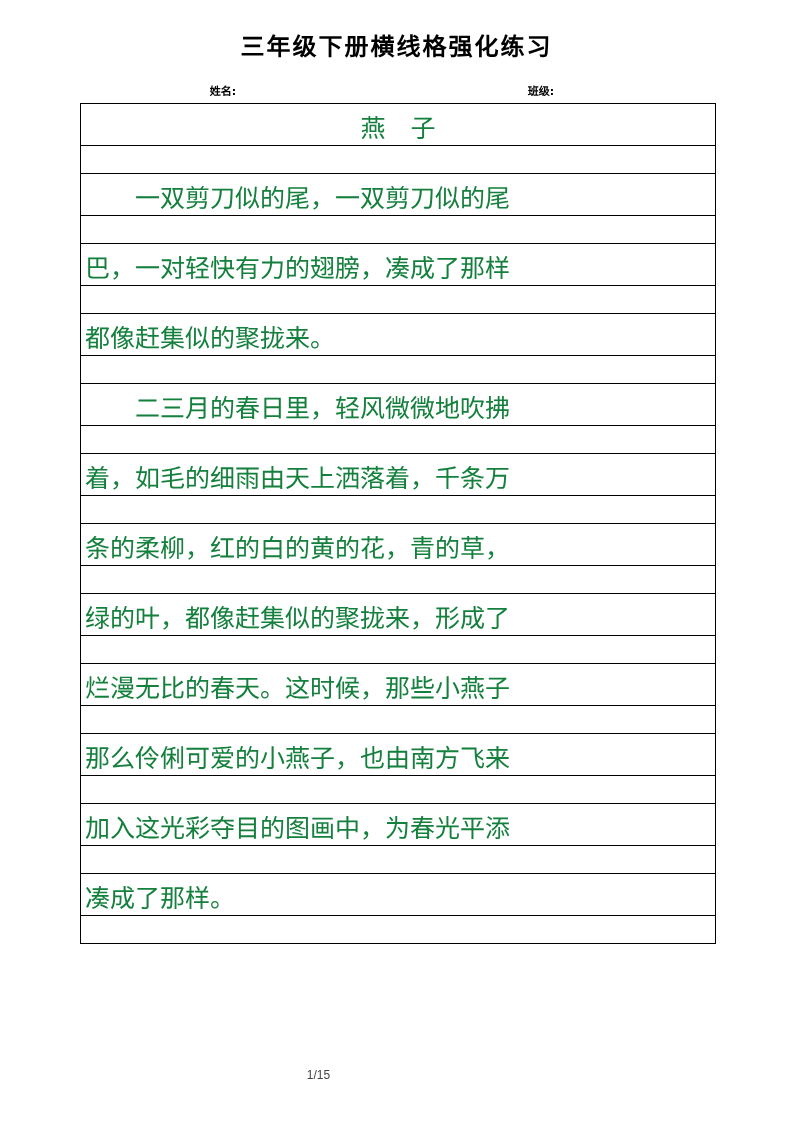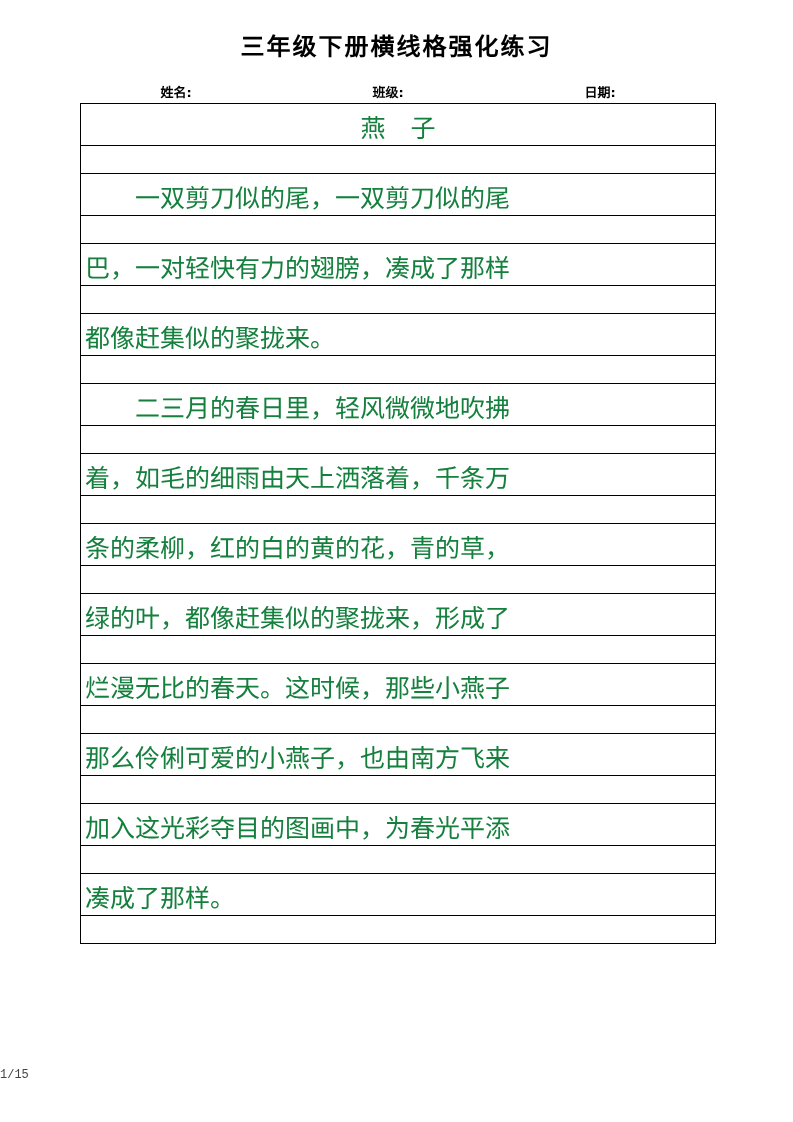--- a/index.html
+++ b/index.html
@@ -33,27 +33,27 @@
     font-size: 24px;
     font-weight: bold;
     letter-spacing: 2px;
     line-height: 34px;
     white-space: nowrap;
   }
 
   
   .meta-row {
     position: absolute;
-    left: 70px;
+    left: 64px;
     top: 79px;
     width: 636px;
     height: 22px;
     display: flex;
-    align-items: flex-end;
-    font-size: 13px;
+    align-items: center;
+    font-size: 11px;
     font-weight: bold;
     font-family: "DejaVu Sans", "Liberation Sans", sans-serif;
   }
   .meta-cell {
     flex: 1 1 0;
     text-align: center;
     white-space: nowrap;
   }
   .meta-cell.first  { text-align: center; }
   .meta-cell.second { text-align: center; }
@@ -106,36 +106,36 @@
     right: 0;
     text-align: center;
   }
 
   
   .footer {
     position: absolute;
     left: 0;
     top: 1068px;
     width: 637px;
+    text-align: center;
     font-size: 12px;
     color: #444444;
-    font-family: Liberation Mono, monospace;
+    font-family: Liberation Sans, sans-serif;
   }
 </style>
 </head>
 <body>
 
 <div class="page">
 
   <div class="doc-title">三年级下册横线格强化练习</div>
 
   <div class="meta-row">
     <span class="meta-cell first">姓名:</span>
     <span class="meta-cell second">班级:</span>
-    <span class="meta-cell third">日期:</span>
   </div>
 
   <div class="grid" id="writing-grid">
       <div class="row write">
         <div class="hw center">燕　子</div>
       </div>
       <div class="row blank"></div>
       <div class="row write">
         <div class="hw">　　一双剪刀似的尾，一双剪刀似的尾</div>
       </div>

